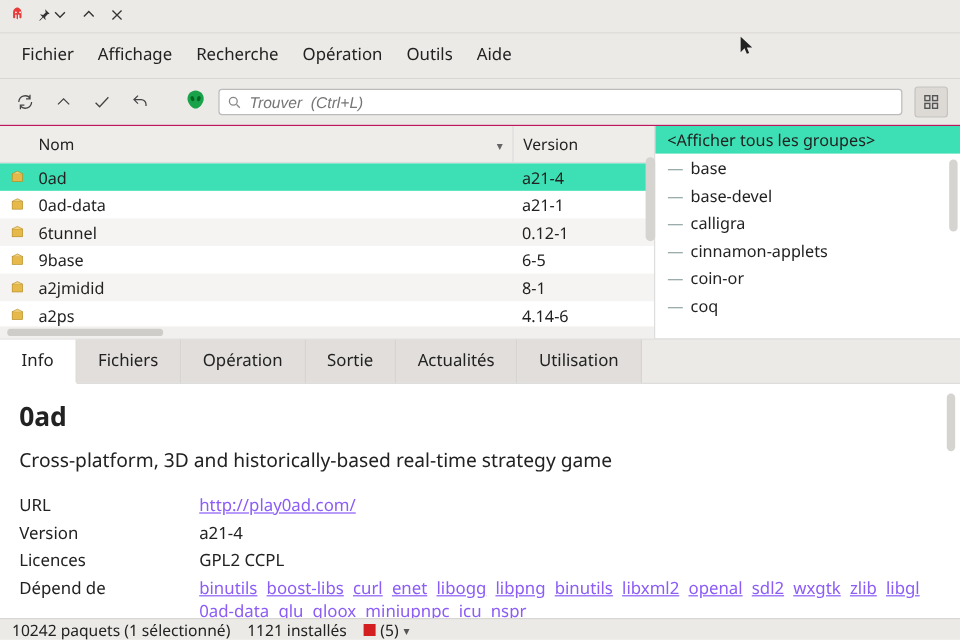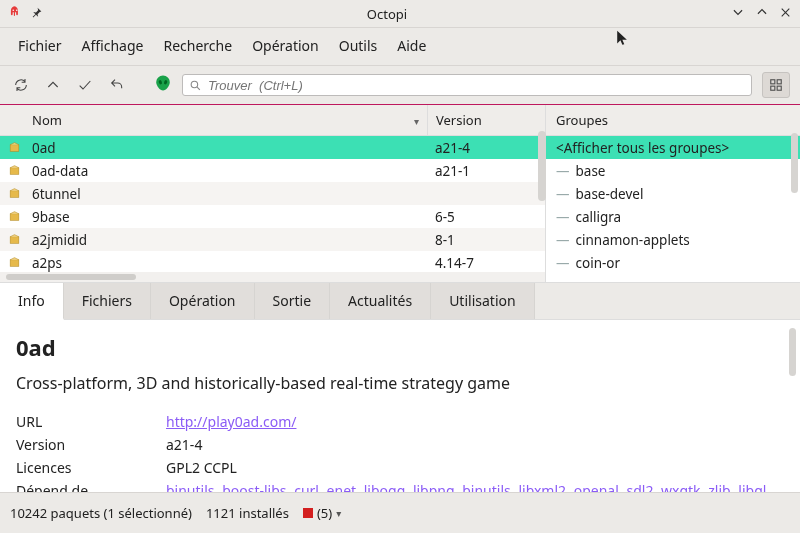--- a/index.html
+++ b/index.html
@@ -90,21 +90,21 @@
   .info h1{ font-size:22px; font-weight:700; margin-bottom:10px;}
   .info .desc{ font-size:16px; margin-bottom:16px;}
   .info table{ font-size:14px; border-collapse:collapse;}
   .info td{ padding:2px 0; vertical-align:top;}
   .info td.key{ width:150px;}
   .info a{ color:#8b5cf6; text-decoration:underline;}
   .deps a{ margin-right:4px; white-space:nowrap;}
   .info-vscroll{ position:absolute; right:4px; top:8px; width:7px; height:48px; background:#d6d4d1; border-radius:4px;}
 
   
-  .statusbar{ height:41px; background:#eceae7; border-top:1px solid #d8d5d2; display:flex; align-items:center; padding:0 10px; gap:14px; font-size:13px;}
+  .statusbar{ height:18px; background:#eceae7; border-top:1px solid #d8d5d2; display:flex; align-items:center; padding:0 10px; gap:14px; font-size:13px;}
   .status-red{ display:inline-flex; align-items:center; gap:4px;}
   .status-red .sq{ width:10px;height:10px;background:#d31f1f;display:inline-block;}
   .caret-down{ font-size:10px; color:#555;}
 
   .cursor { position:absolute; top:30px; left:616px; pointer-events:none; }
   .cursor svg{ width:14px;height:18px; }
 </style>
 </head>
 <body>
 
@@ -116,21 +116,20 @@
           <circle cx="9" cy="9" r="1.3" fill="#fff"></circle>
           <circle cx="15" cy="9" r="1.3" fill="#fff"></circle>
         </svg>
     </span>
     <span>
       <svg width="13" height="13" viewBox="0 0 24 24">
           <path fill="#333" d="M14 3l7 7-3 1-4 4 1 5-4-4-5 5-1-1 5-5-4-4 5 1 4-4z"></path>
         </svg>
     </span>
   </div>
-  <div class="title">Octopi</div>
   <div class="win-controls">
     <span><svg width="14" height="14" viewBox="0 0 24 24">
           <path stroke="#333" stroke-width="2" fill="none" d="M5 9l7 7 7-7"></path>
         </svg></span>
     <span><svg width="14" height="14" viewBox="0 0 24 24">
           <path stroke="#333" stroke-width="2" fill="none" d="M5 15l7-7 7 7"></path>
         </svg></span>
     <span><svg width="13" height="13" viewBox="0 0 24 24">
           <path stroke="#333" stroke-width="2" d="M5 5l14 14M19 5L5 19"></path>
         </svg></span>
@@ -223,20 +222,21 @@
           <span class="pkg-ver">a21-1</span>
         </div>
         <div class="pkg-row alt">
           <span class="pkg-icon">
             <svg viewBox="0 0 24 24">
               <rect x="4" y="7" width="16" height="12" fill="#e6b94a" stroke="#b38a20"></rect>
               <path d="M4 7l8-4 8 4" fill="#f3d17a" stroke="#b38a20"></path>
             </svg>
           </span>
           <span class="pkg-name">6tunnel</span>
+          <span class="pkg-ver">0.12-1</span>
         </div>
         <div class="pkg-row">
           <span class="pkg-icon">
             <svg viewBox="0 0 24 24">
               <rect x="4" y="7" width="16" height="12" fill="#e6b94a" stroke="#b38a20"></rect>
               <path d="M4 7l8-4 8 4" fill="#f3d17a" stroke="#b38a20"></path>
             </svg>
           </span>
           <span class="pkg-name">9base</span>
           <span class="pkg-ver">6-5</span>
@@ -252,30 +252,29 @@
           <span class="pkg-ver">8-1</span>
         </div>
         <div class="pkg-row">
           <span class="pkg-icon">
             <svg viewBox="0 0 24 24">
               <rect x="4" y="7" width="16" height="12" fill="#e6b94a" stroke="#b38a20"></rect>
               <path d="M4 7l8-4 8 4" fill="#f3d17a" stroke="#b38a20"></path>
             </svg>
           </span>
           <span class="pkg-name">a2ps</span>
-          <span class="pkg-ver">4.14-7</span>
+          <span class="pkg-ver">4.14-6</span>
         </div>
       </div>
     <div class="hscroll">
         <div class="thumb"></div>
       </div>
   </div>
   <div class="groups">
     <div class="mid-vscroll"></div>
-    <div class="groups-header">Groupes</div>
     <div class="group-rows" id="group-rows">
         <div class="group-row selected">
           <span>&lt;Afficher tous les groupes&gt;</span>
         </div>
         <div class="group-row">
           <span class="dash">—</span>
           <span>base</span>
         </div>
         <div class="group-row">
           <span class="dash">—</span>

